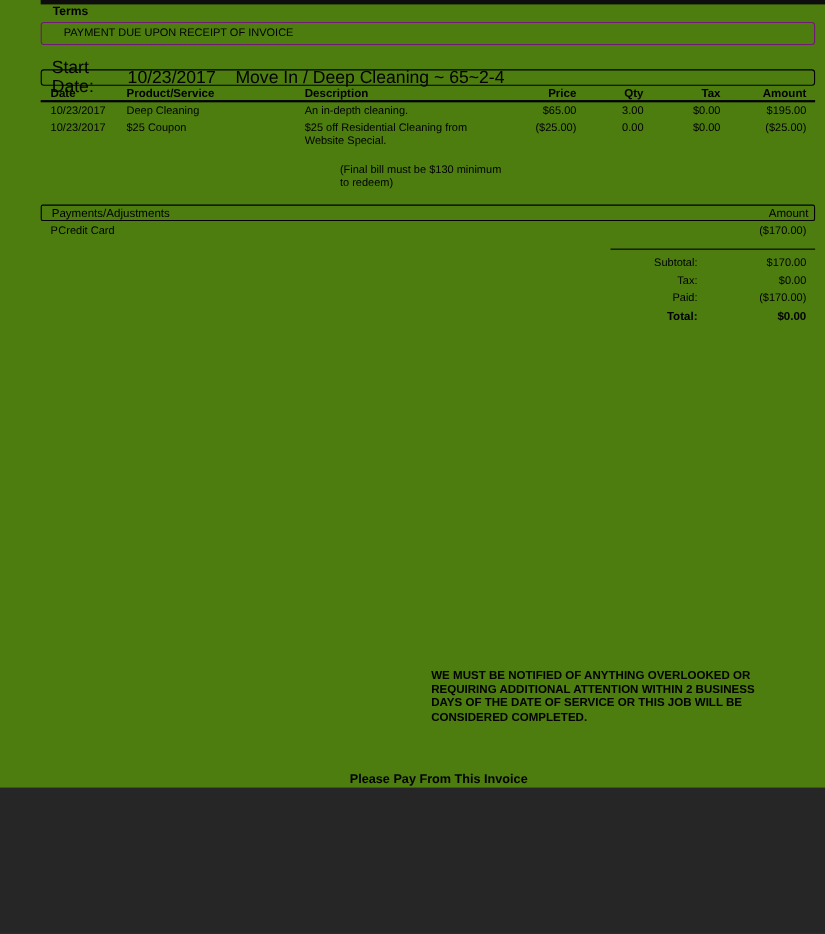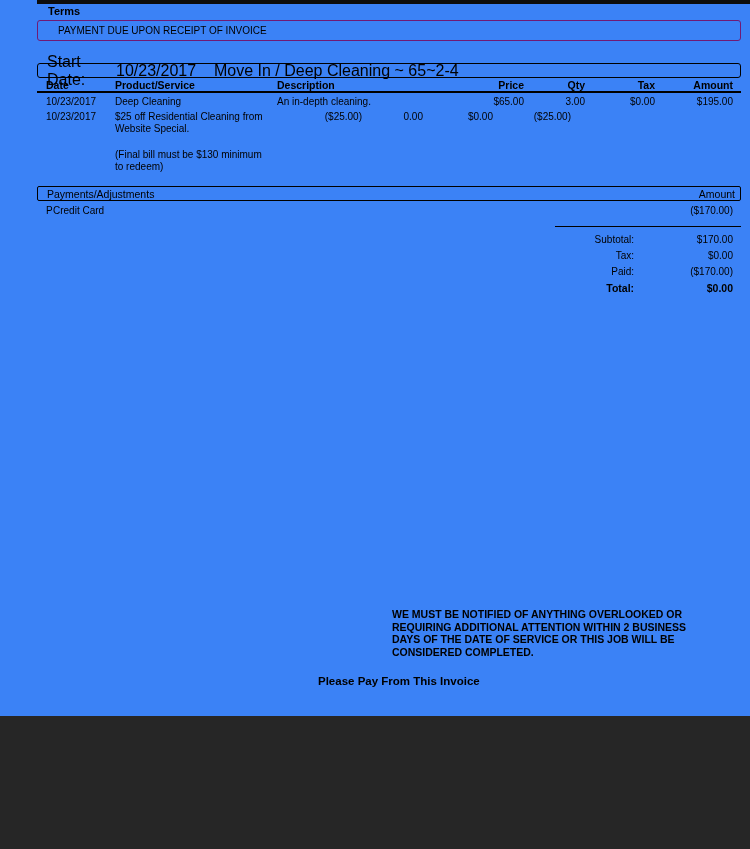--- a/index.html
+++ b/index.html
@@ -1,19 +1,19 @@
 <!DOCTYPE html>
 <html><head>
 <meta charset="utf-8">
 <style>
   * { margin:0; padding:0; box-sizing:border-box; }
   html,body { background:#ffffff; }
   body { font-family:"Liberation Sans", sans-serif; color:#000; }
   .page {
-    position:relative; width:750px; height:849px; background:#3b82f6; overflow:hidden;
+    position:relative; width:750px; height:849px; background:#4d7c0f; overflow:hidden;
   }
   .top-rule { position:absolute; top:0; left:37px; width:713px; height:4px; background:#0d0d0d; }
   .content { position:absolute; top:4px; left:37px; width:704px; }
 
   .terms-label { font-size:11px; font-weight:bold; margin:1px 0 3px 11px; }
   .terms-box {
     border:1px solid #701a75; border-radius:3px; height:21px;
     display:flex; align-items:center; padding-left:20px; font-size:10px;
   }
 
@@ -34,21 +34,21 @@
   .c { flex:none; }
   .pl { padding-left:9px; }
   .c-date { width:78px; }
   .c-prod { width:162px; }
   .c-desc { width:175px; }
   .c-price { width:72px; text-align:right; }
   .c-qty  { width:61px; text-align:right; }
   .c-tax  { width:70px; text-align:right; }
   .c-amt  { width:78px; text-align:right; }
   .desc-inner { display:block; width:152px; }
-  .desc-note { display:block; width:152px; margin-top:14px; }
+  .desc-note { display:block; width:152px; margin-top:14px;margin-left:32px; }
 
   .payments-header {
     margin-top:13px; border:1px solid #000; border-radius:2px; height:15px;
     display:flex; align-items:center; justify-content:space-between;
     font-size:10.5px; font-weight:normal; padding:0 5px 0 9px;
   }
   .payment-row { display:flex; align-items:center; font-size:10px; margin-top:4px; }
   .pm-code { padding-left:9px; width:16px; }
   .pm-method { flex:1; }
   .pm-amount { text-align:right; padding-right:8px; }
@@ -58,21 +58,21 @@
   .tot-row { display:flex; justify-content:flex-end; font-size:10px; margin-bottom:5px;gap:18px; }
   .tot-label { width:88px; text-align:right; }
   .tot-value { width:90px; text-align:right; }
   .tot-row.total { font-weight:bold; font-size:10.5px; }
 
   .notice {
     position:absolute; top:608px; left:392px; width:306px;
     font-size:10.5px; font-weight:bold; line-height:12.5px;
   }
   .pay-from {
-    position:absolute; top:675px; left:318px;
+    position:absolute; top:703px; left:318px;
     font-size:11.5px; font-weight:bold;
   }
   .bottom-bar {
     position:absolute; top:716px; left:0; width:750px; height:133px; background:#262626;
   }
 </style>
 </head>
 <body>
 
 <div class="page">
@@ -108,20 +108,21 @@
         <span class="desc-inner">An in-depth cleaning.</span>
       </span>
       <span class="c c-price">$65.00</span>
       <span class="c c-qty">3.00</span>
       <span class="c c-tax">$0.00</span>
       <span class="c c-amt">$195.00</span>
     </div>
 
     <div class="item-row">
       <span class="c c-date pl">10/23/2017</span>
+      <span class="c c-prod">$25 Coupon</span>
       <span class="c c-desc">
         <span class="desc-inner">$25 off Residential Cleaning from Website Special.</span>
         <span class="desc-note">(Final bill must be $130 minimum to redeem)</span>
       </span>
       <span class="c c-price">($25.00)</span>
       <span class="c c-qty">0.00</span>
       <span class="c c-tax">$0.00</span>
       <span class="c c-amt">($25.00)</span>
     </div>
 

